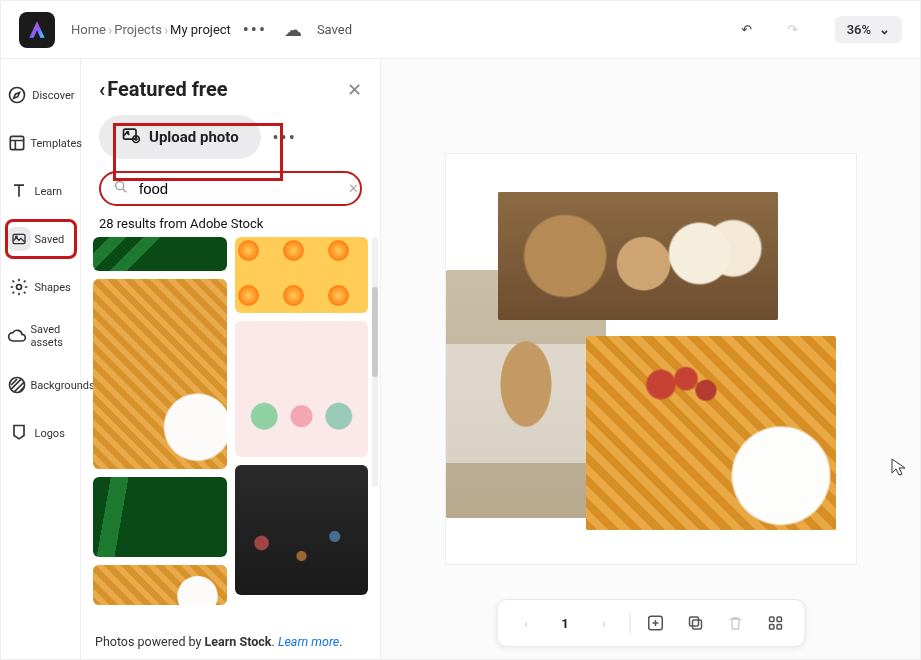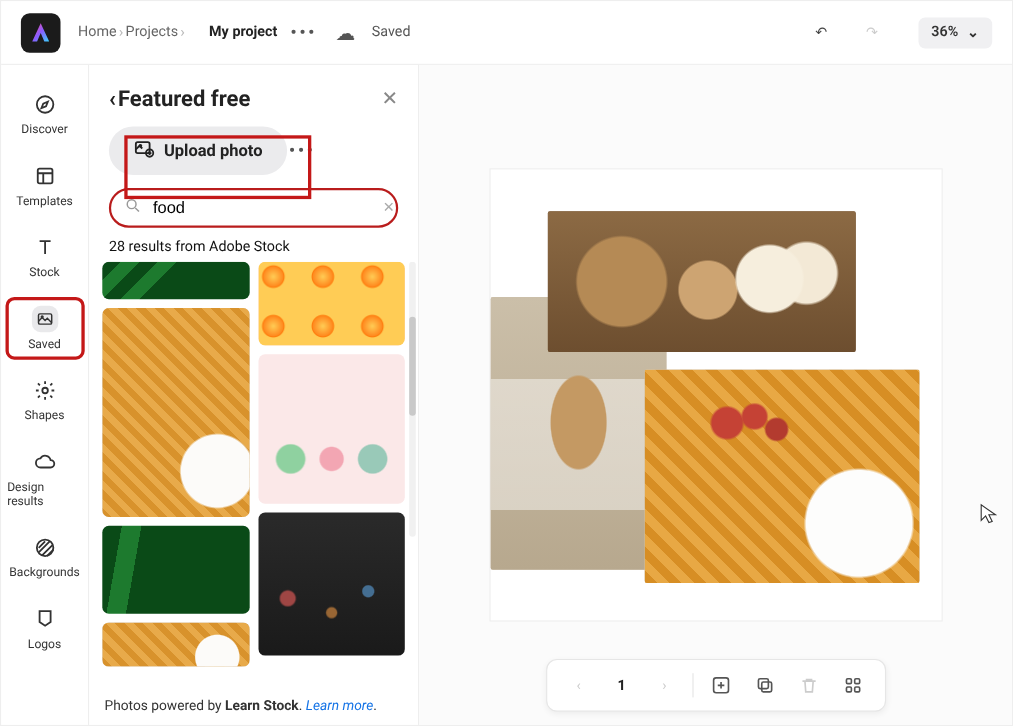--- a/index.html
+++ b/index.html
@@ -6,44 +6,44 @@
 *{box-sizing:border-box;}
 .app{width:921px;height:660px;display:flex;flex-direction:column;border:1px solid #eee;}
 
 
 .topbar{height:58px;border-bottom:1px solid #eee;display:flex;align-items:center;padding:0 18px;gap:10px;}
 .logo{width:36px;height:36px;border-radius:8px;background:#1b1b1b;display:flex;align-items:center;justify-content:center;}
 .logo svg{width:22px;height:22px;}
 .crumbs{display:flex;align-items:center;gap:2px;margin-left:6px;}
 .crumbs .sep{color:#bbb;font-size:14px;}
 .crumbs .crumb{color:#666;cursor:pointer;}
-.crumbs .crumb.current{color:#222;font-weight:700;margin-left:20px;}
+.crumbs .crumb.current{color:#222;font-weight:400;}
 .icon-btn{width:28px;height:28px;display:flex;align-items:center;justify-content:center;color:#444;border-radius:6px;cursor:pointer;}
 .dots{font-size:18px;letter-spacing:2px;color:#555;}
 .cloud{font-size:18px;color:#555;}
 .top-spacer{flex:1;}
 .hist{display:flex;gap:18px;margin-right:18px;}
 .hist .disabled{color:#ccc;}
 .zoom{background:#f0f0f2;border-radius:6px;padding:6px 12px;display:flex;align-items:center;gap:8px;font-weight:600;color:#333;cursor:pointer;}
 
 
 .body{flex:1;display:flex;min-height:0;}
 .leftnav{width:80px;border-right:1px solid #eee;display:flex;flex-direction:column;align-items:center;padding-top:18px;gap:12px;}
-.leftnav .item{width:68px;display:flex;flex-direction:column;align-items:center;gap:4px;padding:6px 0;border-radius:6px;cursor:pointer;font-size:11px;color:#333;position:relative;}
+.leftnav .item{width:68px;display:flex;align-items:center;gap:4px;padding:6px 0;border-radius:6px;cursor:pointer;font-size:11px;color:#333;position:relative;}
 .leftnav .item .ic{width:24px;height:24px;display:flex;align-items:center;justify-content:center;}
 .leftnav .item.selected{outline:3px solid #c41818;outline-offset:-1px;}
 .leftnav .item.selected .ic-bg{background:#e9e9eb;border-radius:8px;padding:4px;}
 
 
 .panel{width:300px;border-right:1px solid #eee;display:flex;flex-direction:column;min-height:0;position:relative;}
 .panel-header{display:flex;align-items:center;gap:6px;padding:18px 18px 8px 18px;}
 .panel-header h2{margin:0;font-size:20px;font-weight:700;flex:1;display:flex;align-items:center;gap:2px;}
 .panel-header .back{font-size:20px;font-weight:700;cursor:pointer;}
 .panel-header .close{color:#888;font-size:18px;cursor:pointer;}
-.upload-row{display:flex;align-items:center;padding:6px 18px 12px 18px;}
+.upload-row{display:flex;align-items:center;gap:10px;padding:6px 18px 12px 18px;}
 .upload-btn{flex:0 0 auto;display:flex;align-items:center;gap:8px;background:#ebebed;border-radius:24px;padding:10px 22px;font-weight:700;font-size:15px;cursor:pointer;}
 .upload-highlight{position:absolute;border:3px solid #c41818;top:64px;left:32px;width:170px;height:58px;pointer-events:none;}
 .search-wrap{padding:0 18px 10px 18px;}
 .search{display:flex;align-items:center;border:2px solid #b91c1c;border-radius:24px;padding:6px 12px;gap:8px;}
 .search input{flex:1;border:none;outline:none;font-size:15px;background:transparent;}
 .search .mag{color:#999;}
 .search .clear{color:#aaa;cursor:pointer;}
 .results-count{padding:0 18px 6px 18px;color:#111;font-size:13px;}
 .thumbs{padding:0 12px;overflow:hidden;position:relative;flex:1;}
 .thumb-col{display:flex;gap:8px;}
@@ -176,21 +176,21 @@
             </svg>
           </span>
         <span>Templates</span>
       </div>
       <div class="item">
         <span class="ic">
             <svg width="20" height="20" viewBox="0 0 24 24" fill="none" stroke="#333" stroke-width="2">
               <path d="M6 5h12M12 5v14"></path>
             </svg>
           </span>
-        <span>Stock</span>
+        <span>Learn</span>
       </div>
       <div class="item selected">
         <span class="ic ic-bg">
             <svg width="20" height="20" viewBox="0 0 24 24" fill="none" stroke="#333" stroke-width="2">
               <rect x="3" y="5" width="18" height="14" rx="2"></rect>
               <path d="M3 15l5-5 4 4 3-3 6 6"></path>
               <circle cx="8" cy="9" r="1.2" fill="#333"></circle>
             </svg>
           </span>
         <span>Saved</span>
@@ -203,21 +203,21 @@
             </svg>
           </span>
         <span>Shapes</span>
       </div>
       <div class="item">
         <span class="ic">
             <svg width="20" height="20" viewBox="0 0 24 24" fill="none" stroke="#333" stroke-width="2">
               <path d="M7 18a5 5 0 010-10 6 6 0 0111 2 4 4 0 010 8H7z"></path>
             </svg>
           </span>
-        <span>Design results</span>
+        <span>Saved assets</span>
       </div>
       <div class="item">
         <span class="ic">
             <svg width="20" height="20" viewBox="0 0 24 24" fill="none" stroke="#333" stroke-width="2">
               <circle cx="12" cy="12" r="9"></circle>
               <path d="M5 12l7-7M5 17l12-12M9 20l11-11M14 21l7-7"></path>
             </svg>
           </span>
         <span>Backgrounds</span>
       </div>

